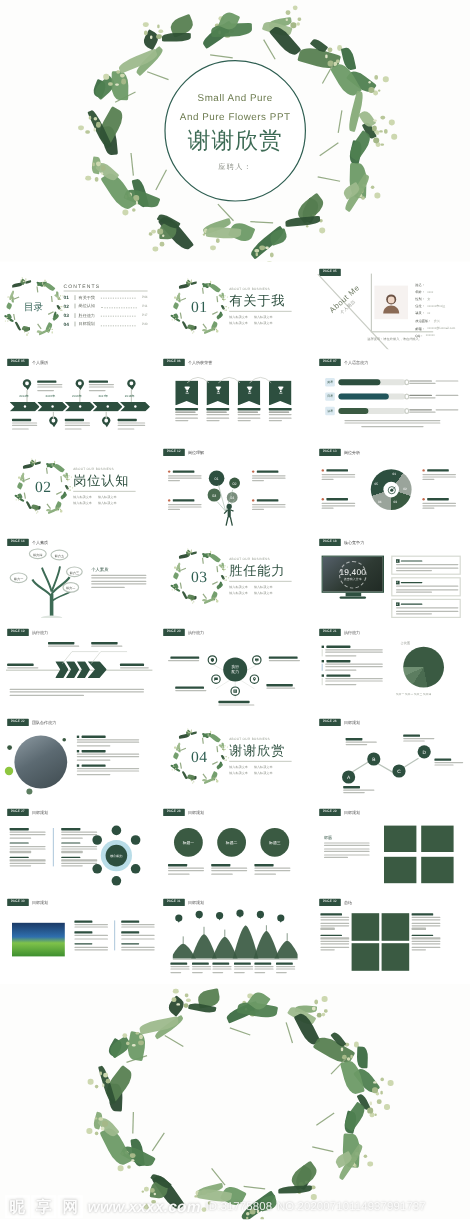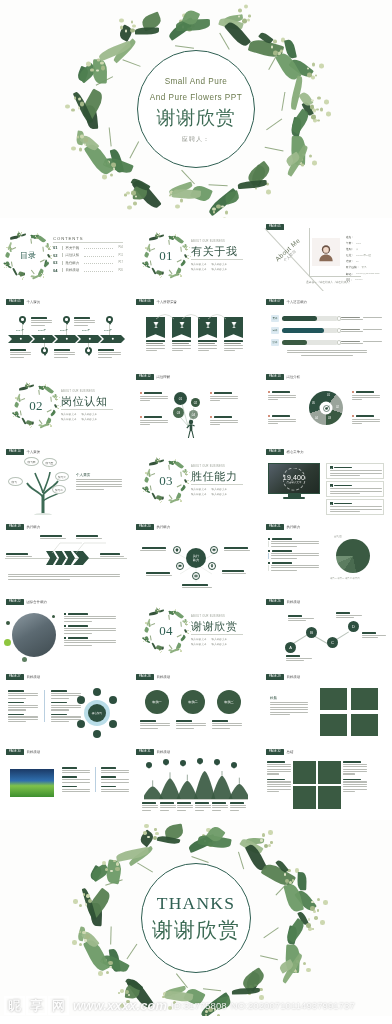--- a/index.html
+++ b/index.html
@@ -2059,24 +2059,20 @@
         <div class="leaf" style="left:202.24212266470823px;top:65.31564474142083px;width:18px;height:1.2000000000000002px;background:#8fa77e;border-radius:0;transform:rotate(493.813423264545deg);"></div>
         <div class="leaf" style="left:223.13086715405905px;top:72.37543073739896px;width:23.1px;height:11.100000000000001px;background:#4f8050;transform:rotate(412.5173542051357deg);"></div>
         <div class="sprig" style="left:245.6017089033561px;top:86.48724171229883px;width:2.4000000000000004px;height:2.4000000000000004px;background:#b9c79a;"></div>
         <div class="sprig" style="left:242.0217599178162px;top:86.61748624356493px;width:3.4499999999999997px;height:3.4499999999999997px;background:#cdd8b0;"></div>
         <div class="sprig" style="left:239.14353238933907px;top:83.185516979144px;width:4.5px;height:4.5px;background:#a5b888;"></div>
         <div class="sprig" style="left:240.16901379227605px;top:77.89761207129801px;width:2.4000000000000004px;height:2.4000000000000004px;background:#dde3c6;"></div>
         <div class="sprig" style="left:245.69380643955483px;top:74.87065061873525px;width:3.4499999999999997px;height:3.4499999999999997px;background:#b9c79a;"></div>
         <div class="sprig" style="left:252.42283857047326px;top:77.47824919679253px;width:4.5px;height:4.5px;background:#cdd8b0;"></div>
         <div class="leaf" style="left:209.34001574295726px;top:68.00347362904716px;width:27.900000000000002px;height:13.5px;background:#6d9a66;transform:rotate(434.95513005605073deg);"></div>
       </div>
-    <div class="hero-circle" style="width:110px;height:110px;">
-      <div class="tk-en">THANKS</div>
-      <div class="tk-cn">谢谢欣赏</div>
-    </div>
   </div>
 
   <div class="wm">
     <div class="wm-logo">
       <span>昵</span>
       <span>享</span>
       <span>网</span>
     </div>
     <div class="wm-url">www.xxxx.com</div>
     <div class="wm-id">ID:31775808</div>

